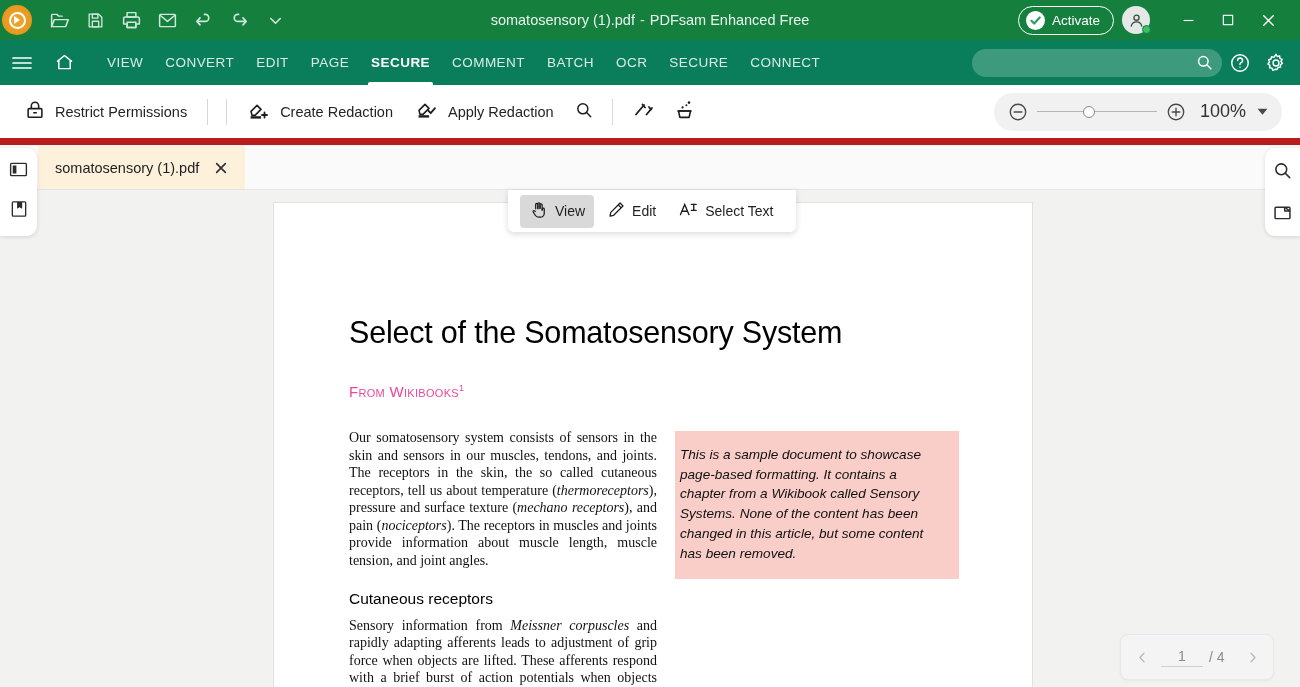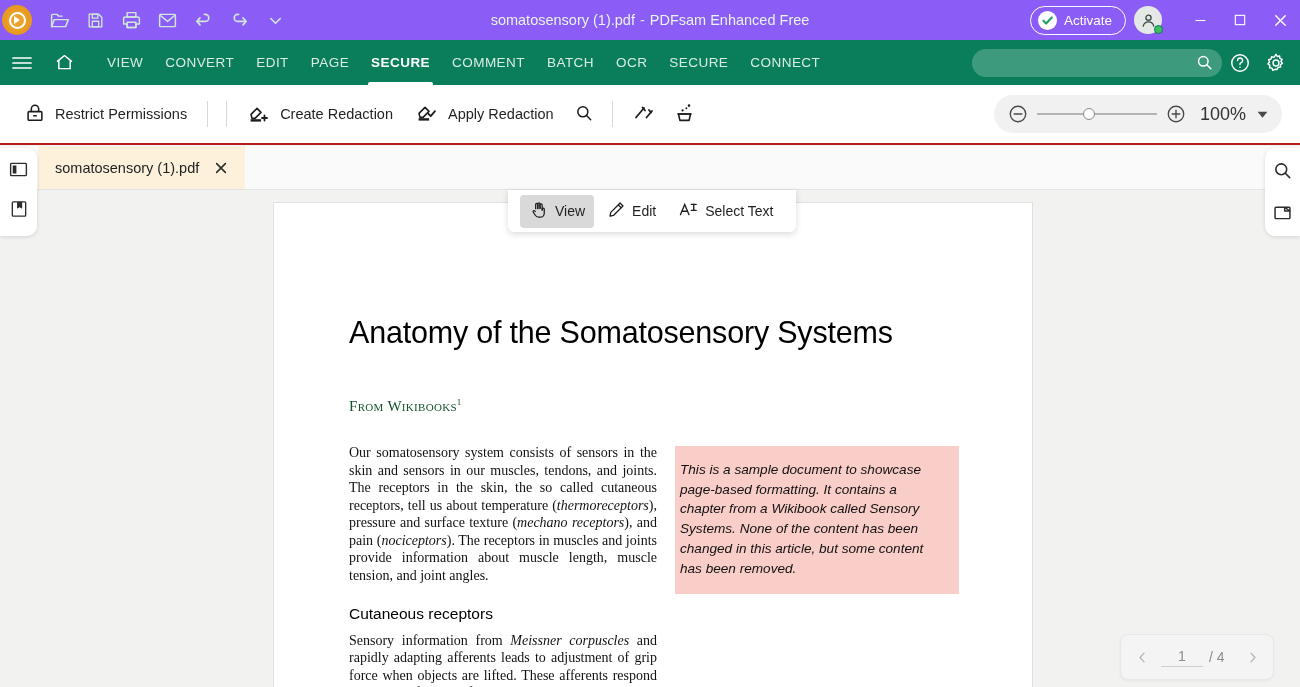--- a/index.html
+++ b/index.html
@@ -6,21 +6,21 @@
   html, body {
     width: 1300px; height: 687px;
     overflow: hidden;
     font-family: "Liberation Sans", sans-serif;
     background: #f2f2f0;
   }
 
   
   .titlebar {
     position: absolute; top: 0; left: 0; width: 1300px; height: 40px;
-    background: #8b5cf6;
+    background: #15803d;
     display: flex; align-items: center;
   }
   .logo {
     width: 30px; height: 30px; margin-left: 2px; border-radius: 50%;
     background: radial-gradient(circle at 50% 50%, #f0a830 0%, #e89a20 60%, #e08c10 100%);
     position: relative; flex: 0 0 auto;
     display: flex; align-items: center; justify-content: center;
   }
   .logo .inner {
     width: 17px; height: 17px; border-radius: 50%;
@@ -39,21 +39,21 @@
     width: 30px; height: 30px; display: flex; align-items: center; justify-content: center;
     cursor: pointer; border-radius: 3px;
   }
   .tb-ico svg { display: block; }
   .title-text {
     position: absolute; left: 0; right: 0; text-align: center;
     color: #e9f3ef; font-size: 14.5px; pointer-events: none;
   }
   .title-text .sep { opacity: .85; padding: 0 5px; }
   .tb-right {
-    margin-left: auto; display: flex; align-items: center; gap: 0px; padding-right: 0;
+    margin-left: auto; display: flex; align-items: center; gap: 0px; padding-right: 12px;
     z-index: 3;
   }
   .activate-btn {
     display: flex; align-items: center; gap: 7px;
     border: 1.6px solid #ffffff; border-radius: 16px;
     padding: 4px 13px 4px 7px; color: #ffffff; font-size: 13.5px;
     cursor: pointer; margin-right: 8px;
   }
   .check-circle {
     width: 19px; height: 19px; border-radius: 50%; background: #ffffff;
@@ -100,21 +100,21 @@
   .search-box input {
     flex: 1; background: transparent; border: none; outline: none;
     color: #ffffff; font-size: 13px; font-family: "Liberation Sans", sans-serif;
   }
   .search-box input::placeholder { color: #cfe6dc; }
   .mb-ico { width: 36px; height: 45px; display: flex; align-items: center; justify-content: center; cursor: pointer; }
 
   
   .ribbon {
     position: absolute; top: 85px; left: 0; width: 1300px; height: 60px;
-    background: #ffffff; border-bottom: 2px solid #b91c1c;
+    background: #ffffff; border-bottom: 7px solid #b91c1c;
     display: flex; align-items: center;
   }
   .rb-item {
     display: flex; align-items: center; gap: 9px; padding: 6px 11px;
     cursor: pointer; border-radius: 4px; color: #242424; font-size: 14.5px;
     white-space: nowrap;
   }
   .rb-item:first-child { margin-left: 13px; }
   .rb-ico-only { padding: 7px 9px; }
   .rb-sep { width: 1px; height: 26px; background: #d8d8d8; margin: 0 9px; }
@@ -173,22 +173,22 @@
   .page {
     position: absolute; left: 273px; top: 12px; width: 760px; height: 520px;
     background: #ffffff; border: 1px solid #e0e0e0;
   }
   .page-inner { padding: 112px 73px 0 75px; }
   h1.doc-title {
     font-family: "Liberation Sans", sans-serif;
     font-size: 30.5px; font-weight: normal; color: #000; letter-spacing: -0.2px;
   }
   .from-wiki {
-    font-family: Liberation Serif, serif;
-    font-size: 15px; margin-top: 47px; color: #14532d;
+    font-family: Liberation Sans, sans-serif;
+    font-size: 15px; margin-top: 33px; color: #ec4899;
     font-variant: small-caps; letter-spacing: .3px;
   }
   .from-wiki sup { font-size: 9px; vertical-align: super; }
   .cols { display: flex; margin-top: 29px; gap: 18px; }
   .col-left { width: 382px; }
   p.body {
     font-family: "Liberation Serif", serif;
     font-size: 14px; line-height: 1.255; text-align: justify; color: #111;
   }
   p.body i { font-style: italic; }
@@ -505,21 +505,21 @@
       <rect x="3.5" y="6" width="17" height="13" rx="1"></rect>
         <path d="M14.5 6v4.2H20.5" fill="#ffffff"></path>
         <path d="M14.5 6l6 4.4"></path>
     </svg>
   </div>
 </div>
 
 <div class="workspace">
   <div class="page">
     <div class="page-inner">
-      <h1 class="doc-title">Anatomy of the Somatosensory Systems</h1>
+      <h1 class="doc-title">Select of the Somatosensory System</h1>
 
       <div class="from-wiki">
         <span>From Wikibooks</span><sup>1</sup>
       </div>
 
       <div class="cols">
         <div class="col-left">
           <p class="body"><span>Our somatosensory system consists of sensors in the skin and sensors in our muscles, tendons, and joints. The receptors in the skin, the so called cutaneous receptors, tell us about temperature (</span><i>thermoreceptors</i><span>), pressure and surface texture (</span><i>mechano receptors</i><span>), and pain (</span><i>nociceptors</i><span>). The receptors in muscles and joints provide information about muscle length, muscle tension, and joint angles.</span></p>
 
           <h2 class="sect">Cutaneous receptors</h2>

